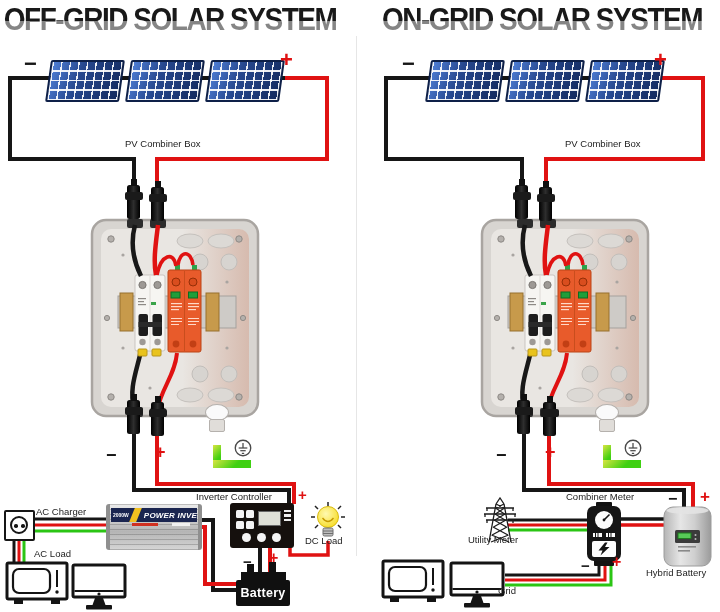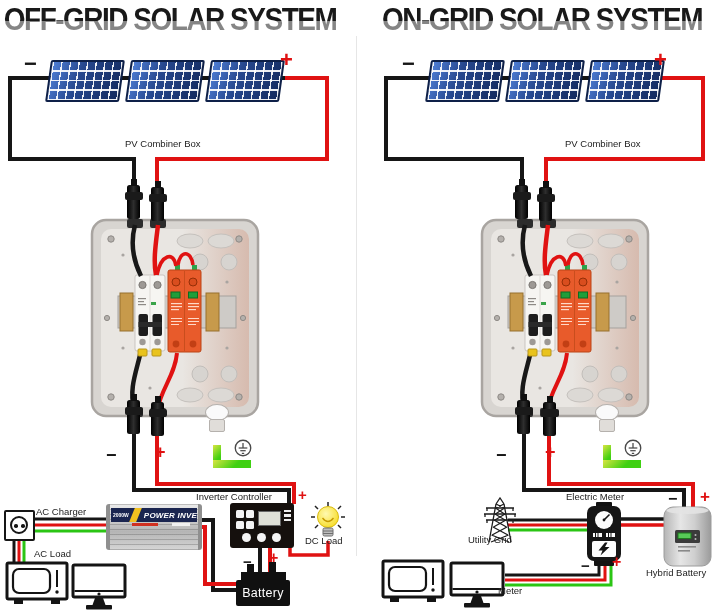--- a/index.html
+++ b/index.html
@@ -49,21 +49,21 @@
   .controller{position:absolute;left:230px;top:503px;width:64px;height:45px;background:#15100d;border-radius:3px;z-index:2}
   .controller .btn{position:absolute;width:8px;height:8px;background:#f4f4f4;border-radius:1.5px}
   .controller .lcd{position:absolute;left:28px;top:8px;width:23px;height:15px;background:#dedfd6;border:1px solid #666}
   .controller .stripes{position:absolute;left:54px;top:7px;width:7px;height:12px;
     background:repeating-linear-gradient(180deg,#eee 0 2px,#15100d 2px 4.5px)}
   .controller .knob{position:absolute;top:30px;width:9px;height:9px;background:#f4f4f4;border-radius:50%}
   .bat-platform{position:absolute;left:241px;top:572px;width:45px;height:8px;background:#101010;z-index:2}
   .bat-t1{position:absolute;left:247px;top:564px;width:7px;height:9px;background:#101010;z-index:2}
   .bat-t2{position:absolute;left:269px;top:562px;width:7px;height:11px;background:#101010;z-index:2}
   .bat-body{position:absolute;left:236px;top:580px;width:54px;height:26px;background:#101010;border-radius:2px;z-index:2;
-    color:#fff;font-weight:normal;font-size:12.5px;text-align:center;line-height:26px;letter-spacing:.3px}
+    color:#fff;font-weight:bold;font-size:12.5px;text-align:center;line-height:26px;letter-spacing:.3px}
 </style>
 </head>
 <body>
 
 <div id="stage">
 
   <div class="divider"></div>
 
   <svg id="wiresvg" width="720" height="612" viewBox="0 0 720 612">
     <defs>
@@ -385,22 +385,22 @@
   <div class="lbl" style="left:27px;top:549px;width:44px;text-align:right">AC Load</div>
   <div class="lbl" style="left:305px;top:536px;width:50px">DC Load</div>
   <div class="sg k" style="left:243px;top:554px;font-size:15px">−</div>
   <div class="sg r" style="left:269px;top:550px;font-size:16px">+</div>
 
   <div class="sg k" style="left:402px;top:53px;font-size:22px">−</div>
   <div class="sg r" style="left:654px;top:49px;font-size:22px">+</div>
   <div class="lbl" style="left:565px;top:139px;width:80px">PV Combiner Box</div>
   <div class="sg k" style="left:496px;top:446px;font-size:18px">−</div>
   <div class="sg r" style="left:545px;top:443px;font-size:18px">+</div>
-  <div class="lbl" style="left:566px;top:492px;width:76px">Electric Meter</div>
-  <div class="lbl" style="left:468px;top:535px;width:64px">Utility Grid</div>
+  <div class="lbl" style="left:566px;top:492px;width:76px">Combiner Meter</div>
+  <div class="lbl" style="left:468px;top:535px;width:64px">Utility Meter</div>
   <div class="lbl" style="left:646px;top:568px;width:72px">Hybrid Battery</div>
   <div class="sg k" style="left:668px;top:491px;font-size:16px">−</div>
   <div class="sg r" style="left:700px;top:488px;font-size:17px">+</div>
   <div class="sg k" style="left:581px;top:558px;font-size:15px">−</div>
   <div class="sg r" style="left:612px;top:554px;font-size:16px">+</div>
-  <div class="lbl" style="left:498px;top:586px;width:44px;text-align:left">Meter</div>
+  <div class="lbl" style="left:498px;top:586px;width:44px;text-align:left">Grid</div>
 
 </div>
 
 </body></html>

